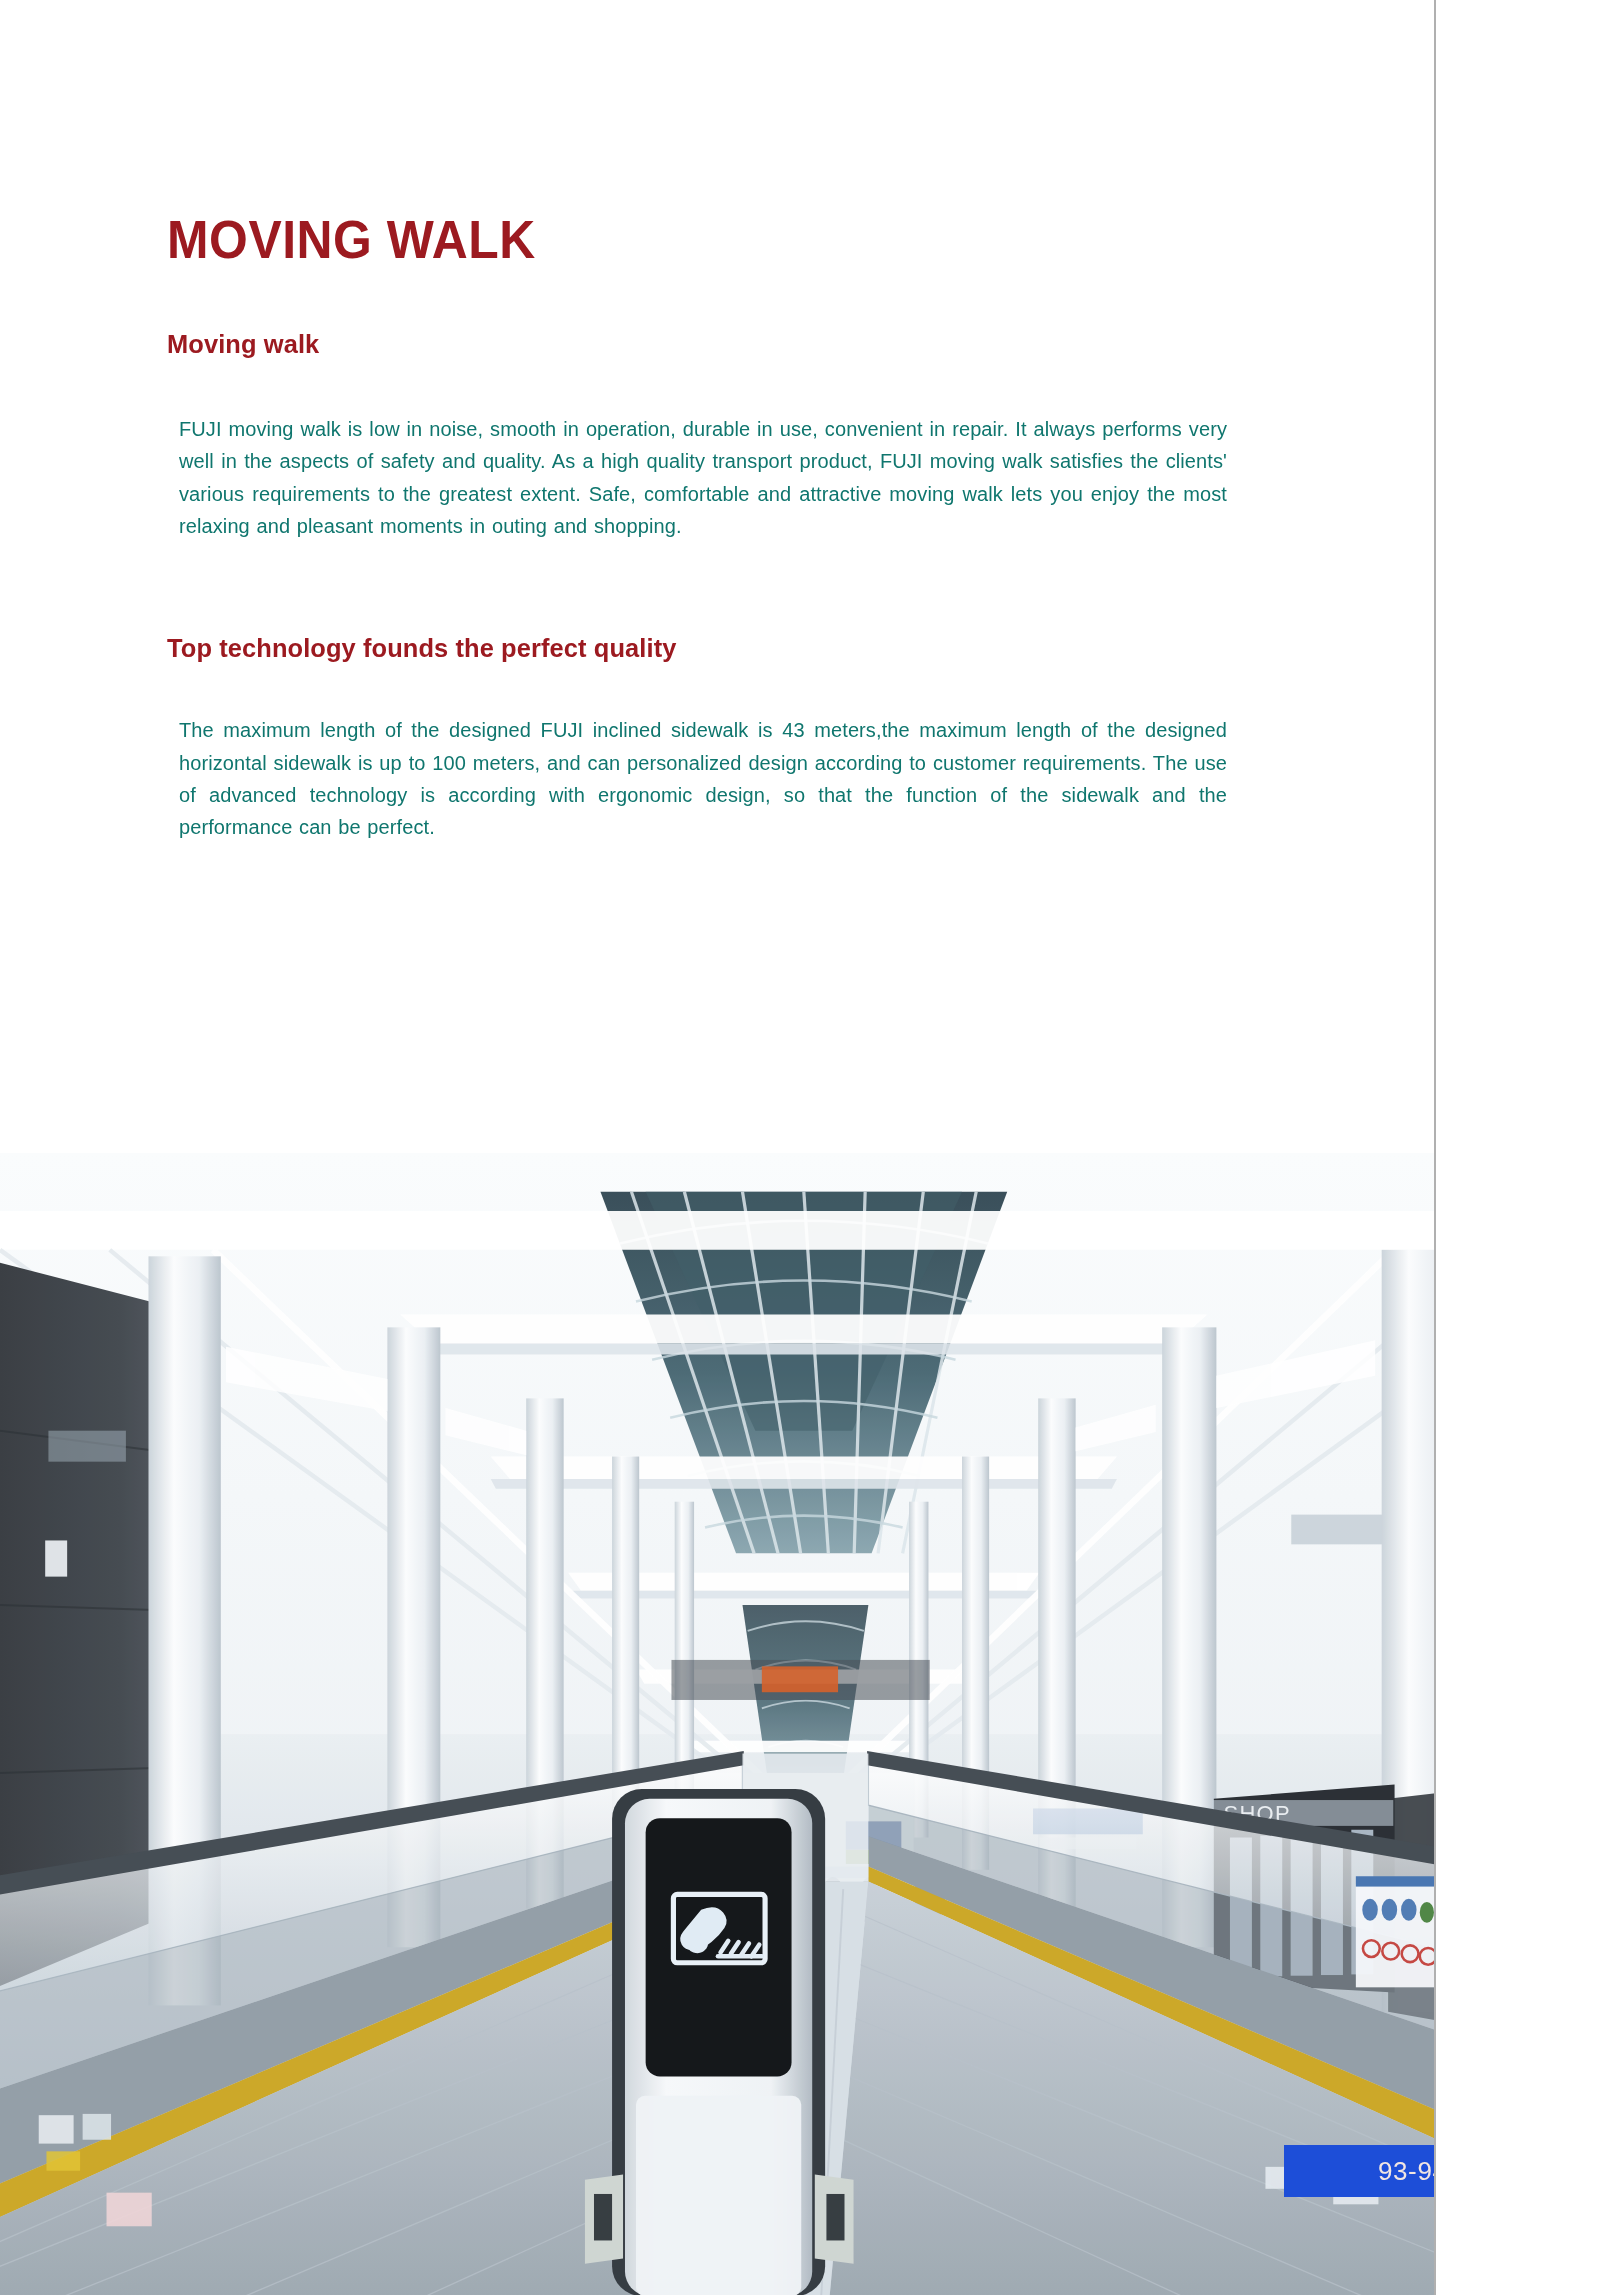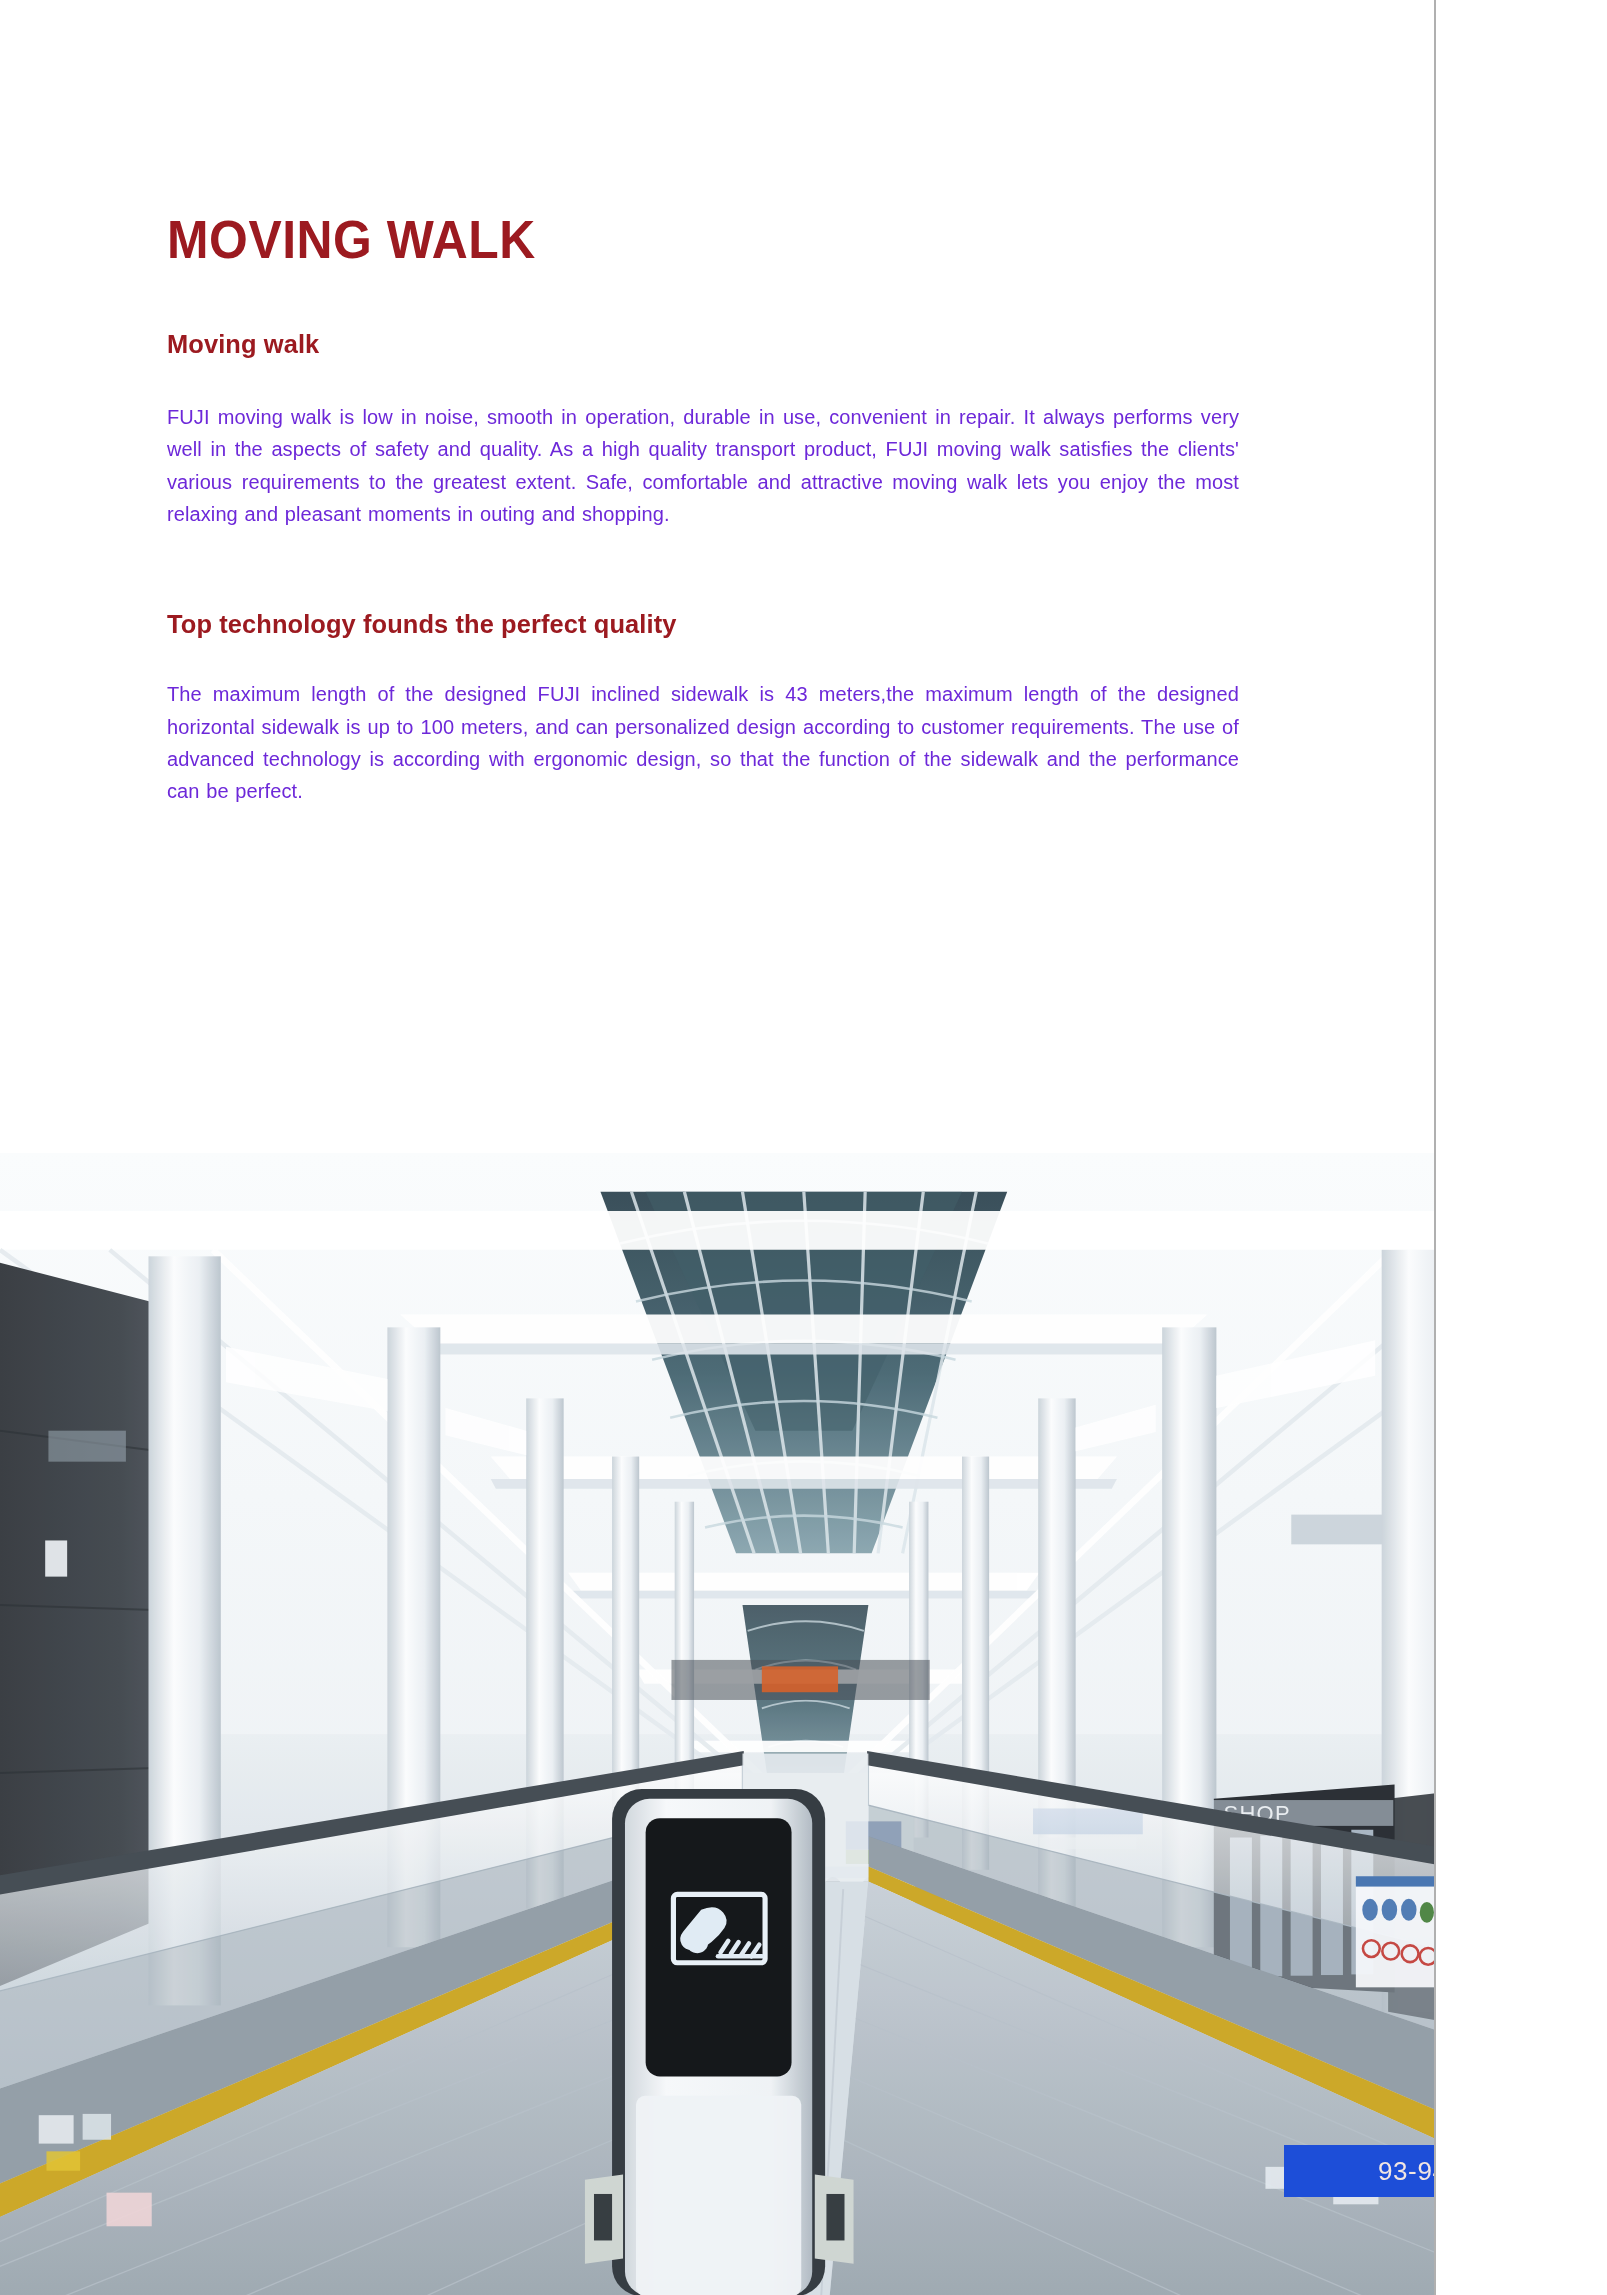--- a/index.html
+++ b/index.html
@@ -64,25 +64,25 @@
     color: #9c1a20;
     line-height: 1.2;
     margin: 0;
     letter-spacing: 0.1px;
     transform: scaleX(0.96);
     transform-origin: left center;
   }
 
   .body-para {
     font-size: 20px;
-    color: #6d28d9;
+    color: #0f766e;
     line-height: 1.62;
     text-align: justify;
     text-justify: inter-word;
-    margin: 0;
+    margin: 12px;
     letter-spacing: 0.1px;
     word-spacing: 1px;
   }
 
   .spacer-a { height: 63px; }
   .spacer-b { height: 40px; }
   .spacer-c { height: 79px; }
   .spacer-d { height: 37px; }
 
   

